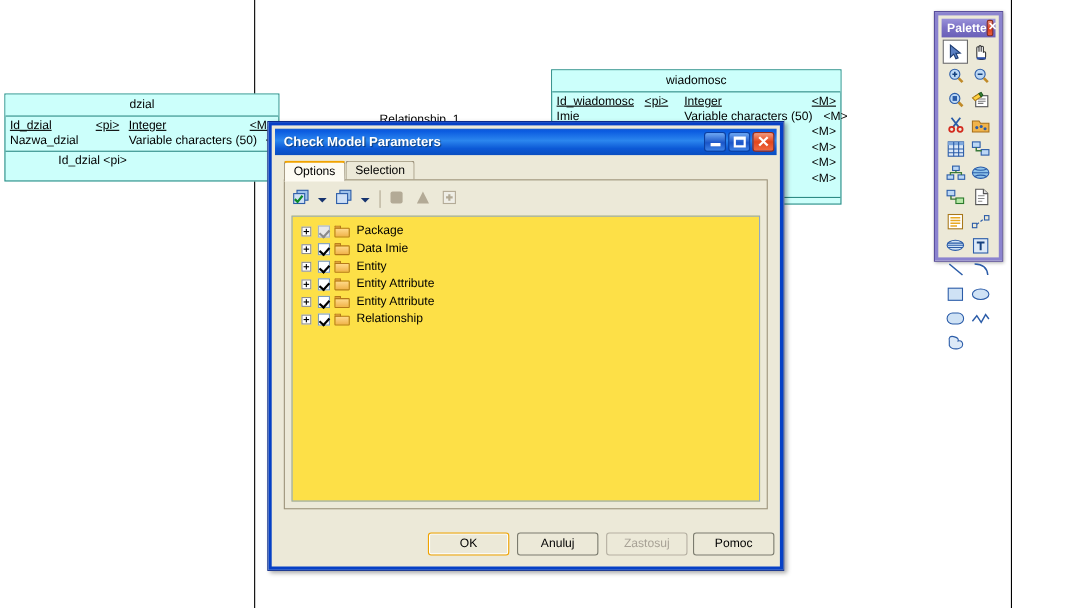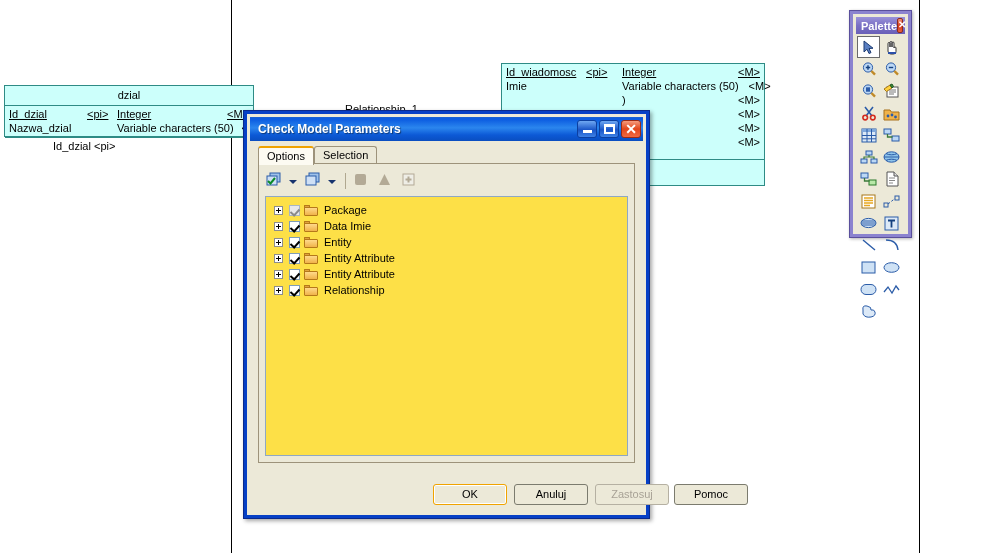--- a/index.html
+++ b/index.html
@@ -35,21 +35,21 @@
   .relname{position:absolute;font-size:11px;color:#000;white-space:nowrap;}
 
   
   .w-ent .arow .c1{width:80px;flex:0 0 80px;}
   .w-ent .arow .c2{width:36px;flex:0 0 36px;}
   .w-ent .arow .c3{flex:1 1 auto;}
   .w-ent .arow .c4{width:32px;flex:0 0 32px;text-align:right;}
 
   
   .dialog{
-    position:absolute;left:243px;top:110px;width:407px;height:409px;
+    position:absolute;left:243px;top:110px;width:470px;height:409px;
     border:1px solid #0a2a8c;box-sizing:border-box;background:#ece9d8;
     box-shadow:2px 2px 4px rgba(0,0,0,.35);
   }
   .dlg-frame{position:absolute;inset:0;border:3px solid #0640c6;box-sizing:border-box;background:#ece9d8;}
   .titlebar{
     position:absolute;left:3px;top:3px;right:3px;height:24px;
     background:linear-gradient(to bottom,#1b63d4 0%,#0a5ae0 8%,#2b86ee 45%,#0c59d6 75%,#0a4ec0 100%);
     display:flex;align-items:center;padding:0 2px 0 8px;box-sizing:border-box;
   }
   .titlebar .ttl{
@@ -145,21 +145,21 @@
     background:linear-gradient(to bottom,#ffd98a,#f0b34a);
     border:1px solid #b5781a;box-sizing:border-box;border-radius:1px;
   }
   .tlabel{white-space:nowrap;}
 
   
   .btnrow{position:absolute;left:0;right:0;bottom:9px;height:22px;}
   .btn{
     position:absolute;top:0;height:21px;box-sizing:border-box;font-size:11px;
     background:#ece9d8;border:1px solid #7b7b6e;border-radius:3px;
-    text-align:center;line-height:19px;color:#000;margin-left:44px;
+    text-align:center;line-height:19px;color:#000;
   }
   .btn.default{
     border:1px solid #f0a300;box-shadow:inset 0 0 0 1px #fff;
   }
   .btn.disabled{color:#a8a296;border-color:#b5b0a2;}
 
   
   .palette{
     position:absolute;left:849px;top:10px;width:63px;height:228px;
     background:#ece9d8;border:1px solid #5a4f9c;box-sizing:border-box;
@@ -191,21 +191,21 @@
 </head>
 <body>
 
 <div class="canvas">
 
   <div class="vline" style="left:231px;top:0;height:553px;"></div>
   <div class="vline" style="left:919px;top:0;height:553px;"></div>
 
   <div class="relname" style="left:345px;top:103px;">Relationship_1</div>
 
-  <div class="entity" style="left:4px;top:85px;width:250px;height:52px;">
+  <div class="entity" style="left:4px;top:85px;width:250px;height:80px;">
     <div class="ent-title">dzial</div>
     <div class="ent-attrs">
       <div class="arow">
         <span class="c1 u">Id_dzial</span>
         <span class="c2 u">&lt;pi&gt;</span>
         <span class="c3 u">Integer</span>
         <span class="c4 u">&lt;M&gt;</span>
       </div>
       <div class="arow">
         <span class="c1">Nazwa_dzial</span>
@@ -213,20 +213,21 @@
         <span class="c3">Variable characters (50)</span>
         <span class="c4">&lt;M&gt;</span>
       </div>
     </div>
     <div class="ent-ids">
       <div>Id_dzial  &lt;pi&gt;</div>
     </div>
   </div>
 
   <div class="entity w-ent" style="left:501px;top:63px;width:264px;height:123px;">
+    <div class="ent-title">wiadomosc</div>
     <div class="ent-attrs" style="height:92px;">
       <div class="arow">
         <span class="c1 u">Id_wiadomosc</span>
         <span class="c2 u">&lt;pi&gt;</span>
         <span class="c3 u">Integer</span>
         <span class="c4 u">&lt;M&gt;</span>
       </div>
       <div class="arow">
         <span class="c1">Imie</span>
         <span class="c2"></span>

